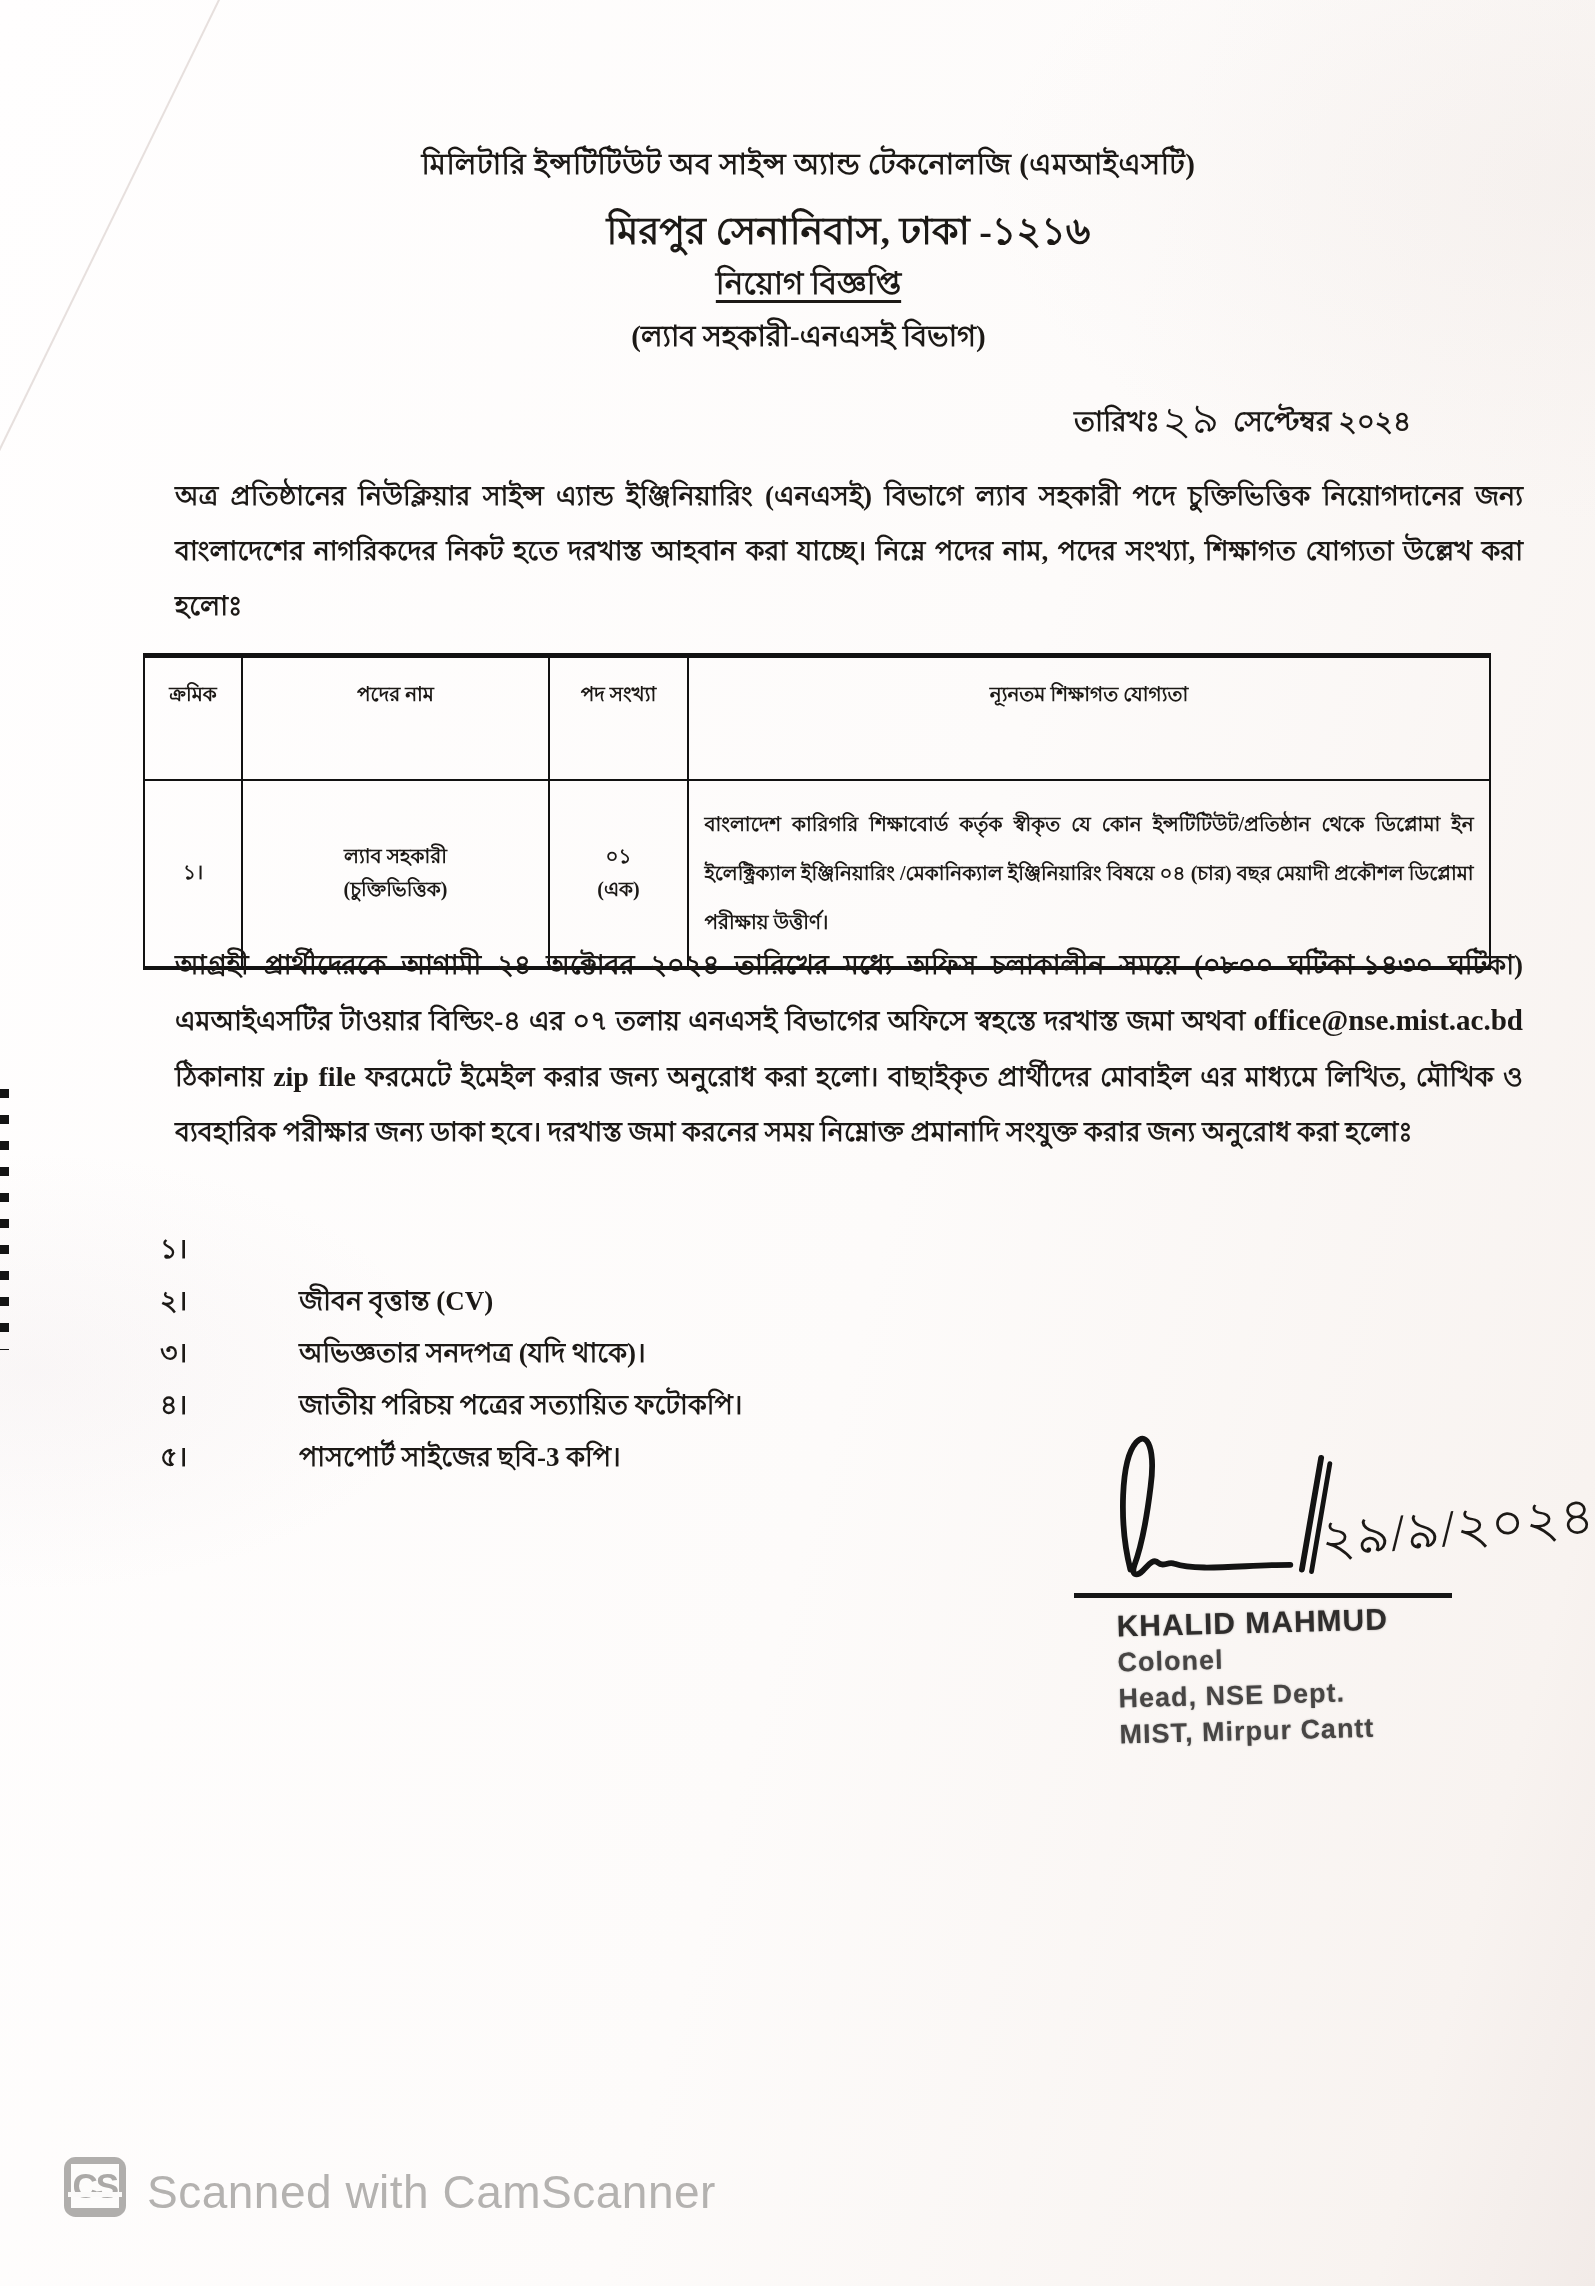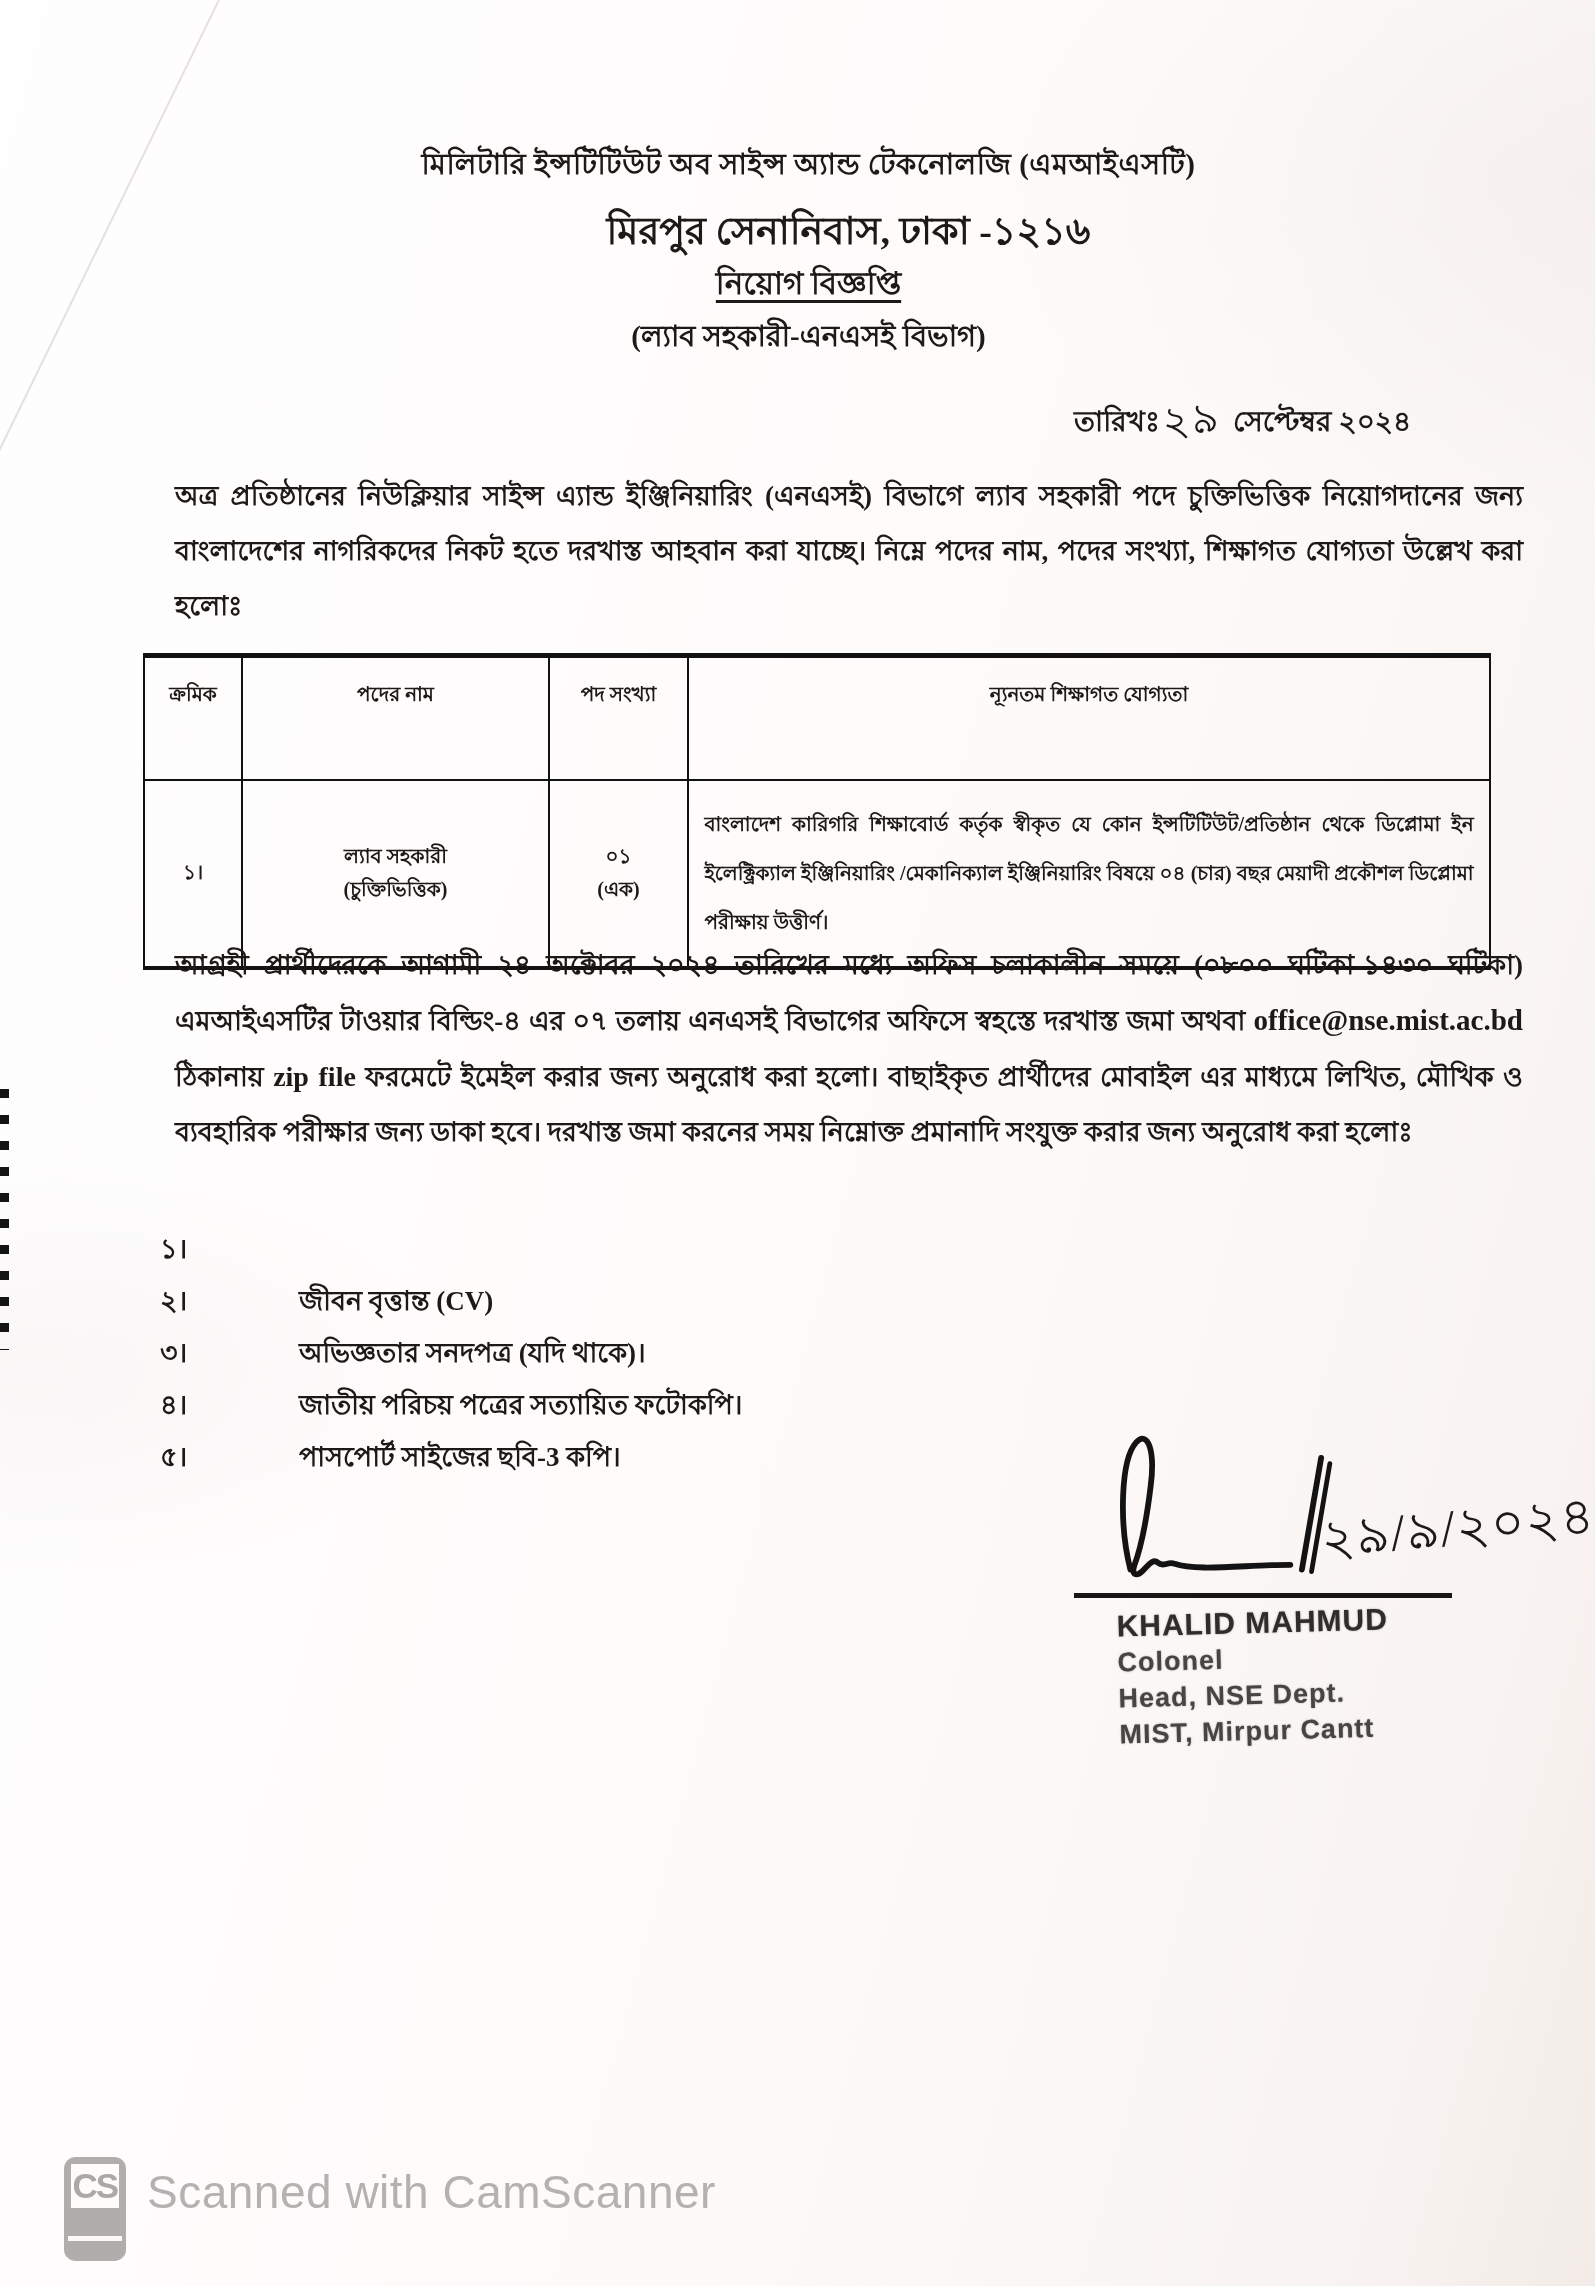--- a/index.html
+++ b/index.html
@@ -97,21 +97,21 @@
     font-family: "Liberation Sans", sans-serif; font-weight: 700;
     color: #2f2d2c; transform: rotate(-1.5deg);
     text-shadow: 0 0 1.9px rgba(60,58,56,0.55);
     line-height: 36px; letter-spacing: 1px; white-space: nowrap;
   }
   .stamp .s-name { font-size: 30px; }
   .stamp .s-sub  { font-size: 27px; opacity: 0.88; }
 
   .cs-logo {
     position: absolute; left: 64px; top: 2157px;
-    width: 62px; height: 104px; background: #b0aeac; border-radius: 11.6px;
+    width: 62px; height: 60px; background: #b0aeac; border-radius: 11.6px;
   }
   .cs-logo-inner {
     position: absolute; left: 6.8px; top: 6.8px; width: 48px; height: 44px;
     background: #fdfcfb; display: flex; align-items: center; justify-content: center;
     font-family: "Liberation Sans", sans-serif; font-weight: 700;
     font-size: 35px; color: #aba9a7; letter-spacing: -1.9px;
   }
   .cs-gap { position: absolute; left: 3.9px; width: 54px; bottom: 20px; height: 4.8px; background: #fbfaf9; }
   .cs-text {
     position: absolute; left: 147px; top: 2165px;

